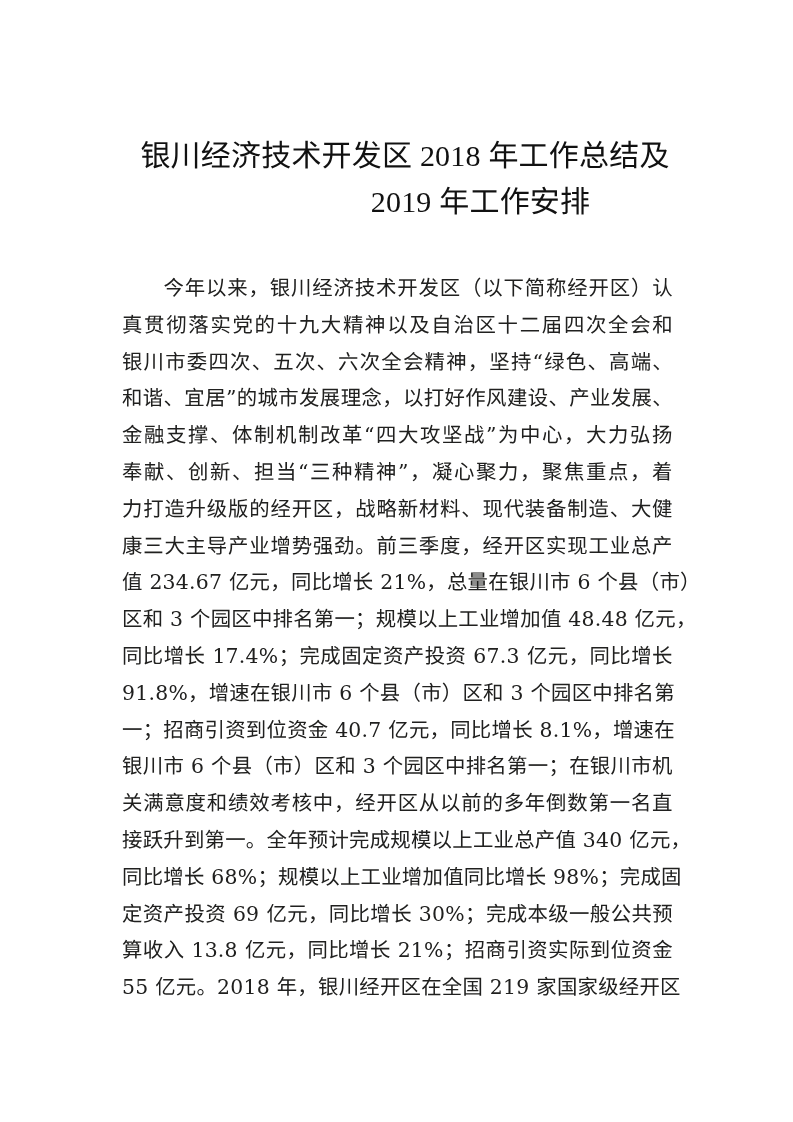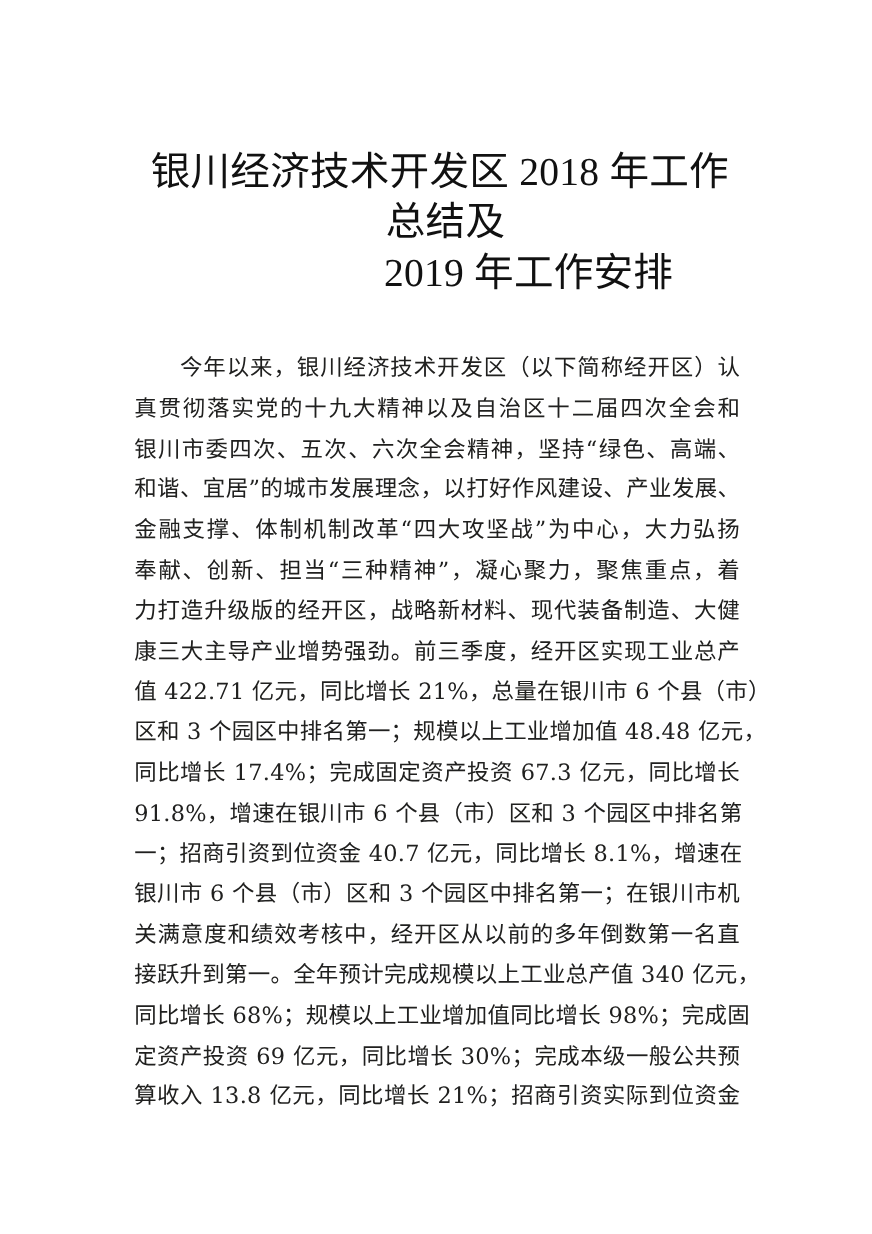--- a/index.html
+++ b/index.html
@@ -32,21 +32,21 @@
     top: 0;
     width: 551px;
   }
 
   
   .doc-title {
     margin: 0;
     padding: 0;
     padding-top: 133px;
     font-family: "Liberation Serif", "DejaVu Serif", serif;
-    font-size: 36px;
+    font-size: 30px;
     line-height: 46px;
     font-weight: 400;
     color: #111111;
     text-align: justify;
     text-align-last: center;
     letter-spacing: 0.2px;
     word-break: break-all;
   }
 
   .doc-title .tline {
@@ -345,21 +345,21 @@
             <span>实</span>
             <span>现</span>
             <span>工</span>
             <span>业</span>
             <span>总</span>
             <span>产</span>
           </span>
         <span class="tline-row justify">
             <span>值</span>
             <span> </span>
-            <span>422.71</span>
+            <span>234.67</span>
             <span> </span>
             <span>亿</span>
             <span>元</span>
             <span>，</span>
             <span>同</span>
             <span>比</span>
             <span>增</span>
             <span>长</span>
             <span> </span>
             <span>21%</span>
@@ -663,17 +663,18 @@
             <span>商</span>
             <span>引</span>
             <span>资</span>
             <span>实</span>
             <span>际</span>
             <span>到</span>
             <span>位</span>
             <span>资</span>
             <span>金</span>
           </span>
+        <span class="tline-row last">55 亿元。2018 年，银川经开区在全国 219 家国家级经开区</span>
       </p>
     </div>
 
   </div>
 </div>
 
 </body></html>

